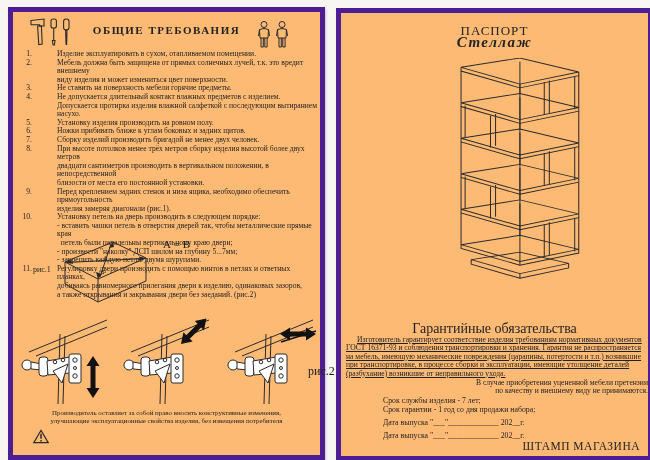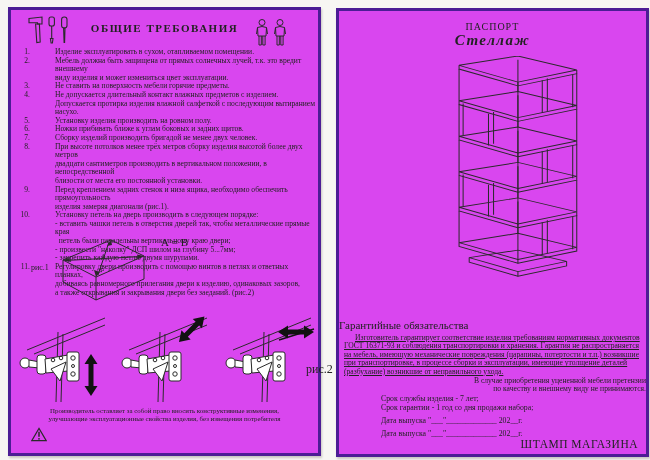--- a/index.html
+++ b/index.html
@@ -4,21 +4,21 @@
 <style>
   html,body{margin:0;padding:0;}
   body{
     width:650px;height:460px;position:relative;
     background:#f7f6f3;
     font-family:"Liberation Serif","DejaVu Serif",serif;
     color:#222;overflow:hidden;
   }
   .page{
     position:absolute;top:7px;width:307px;height:443px;
-    background:#d946ef;border:3px solid #4c1d95;
+    background:#fdba74;border:5px solid #4c1d95;
     box-shadow:1px 2px 2px #c9c7c2;
   }
   #page-left{left:8px;}
   #page-right{left:336px;top:8px;}
 
   
   .lp-header{
     position:absolute;left:0;right:0;top:12px;text-align:center;
     font-weight:bold;font-size:11px;letter-spacing:1.5px;
   }
@@ -41,27 +41,27 @@
     position:absolute;left:0;right:0;top:397px;text-align:center;
     font-size:6.9px;line-height:7.6px;white-space:pre-wrap;
   }
   .notice{
     position:absolute;left:0;right:0;top:413px;text-align:center;
     font-weight:bold;font-size:9px;line-height:10px;white-space:pre-wrap;
   }
   .warn-tri{position:absolute;left:20px;top:417px;}
 
   
-  .rp-title{position:absolute;left:0;right:0;top:10px;text-align:center;font-size:10px;letter-spacing:1px;}
+  .rp-title{position:absolute;left:0;right:0;top:10px;text-align:center;font-size:13px;letter-spacing:1px;}
   .rp-product{position:absolute;left:0;right:0;top:21px;text-align:center;
     font-size:15px;font-weight:bold;font-style:italic;letter-spacing:1.5px;}
   .shelf{position:absolute;left:116px;top:45px;}
   .rp-dims{position:absolute;left:0;right:0;top:283px;text-align:center;
     font-size:13px;font-weight:bold;font-style:italic;letter-spacing:.5px;}
-  .rp-warranty-title{position:absolute;left:0;right:0;top:308px;text-align:left;font-size:11px;}
+  .rp-warranty-title{position:absolute;left:0;right:0;top:308px;text-align:center;font-size:14px;}
   .rp-warranty-body{position:absolute;left:5px;right:4px;top:323px;
     font-size:7.6px;line-height:8.4px;text-indent:11px;text-decoration:underline;}
   .rp-discount{position:absolute;left:0;right:0;top:366px;text-align:right;
     font-size:7.6px;line-height:8.4px;white-space:pre-wrap;}
   .rp-term{position:absolute;left:42px;font-size:7.8px;}
   .rp-term.t1{top:383px;}
   .rp-term.t2{top:392px;}
   .rp-date{position:absolute;left:42px;font-size:7.8px;}
   .rp-date.d1{top:405px;}
   .rp-date.d2{top:418px;}
@@ -156,21 +156,21 @@
   </span>
 
   <div class="req-list">
     <div class="req-item">
         <span class="num">1.</span>
         <span class="txt">Изделие эксплуатировать в сухом, отапливаемом помещении.</span>
       </div>
     <div class="req-item">
         <span class="num">2.</span>
         <span class="txt">Мебель должна быть защищена от прямых солнечных лучей, т.к. это вредит внешнему
-виду изделия и может измениться цвет эксплуатации.</span>
+виду изделия и может измениться цвет поверхности.</span>
       </div>
     <div class="req-item">
         <span class="num">3.</span>
         <span class="txt">Не ставить на поверхность мебели горячие предметы.</span>
       </div>
     <div class="req-item">
         <span class="num">4.</span>
         <span class="txt">Не допускается длительный контакт влажных предметов с изделием.
 Допускается протирка изделия влажной салфеткой с последующим вытиранием насухо.</span>
       </div>

